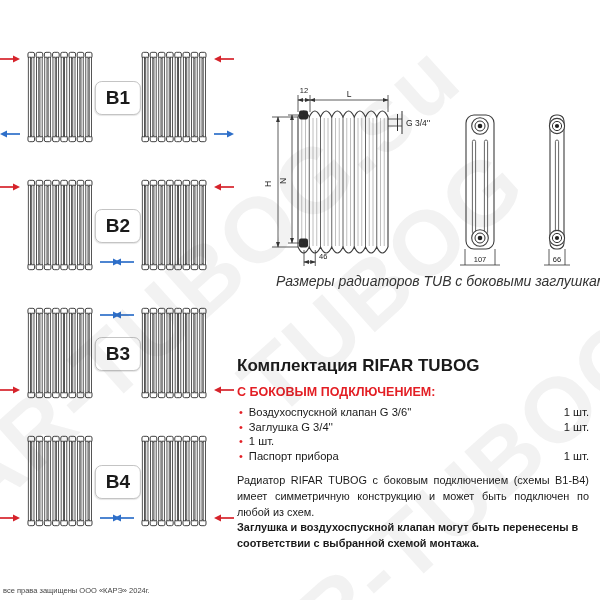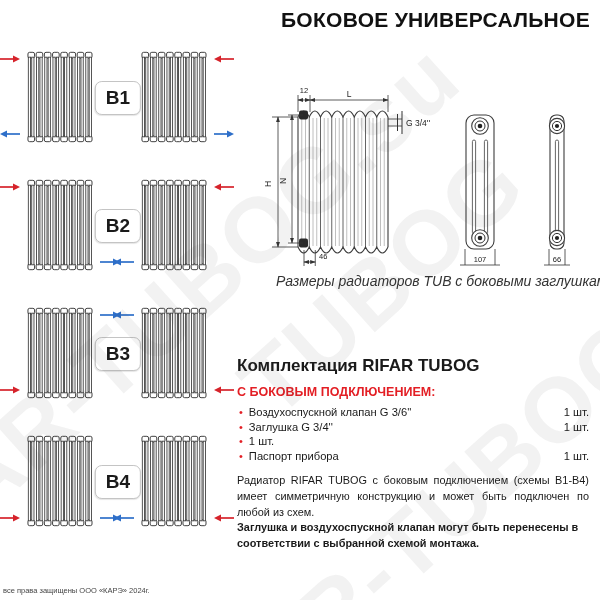--- a/index.html
+++ b/index.html
@@ -66,21 +66,20 @@
 </head>
 <body>
 
 <div class="page">
 
   <span class="wm wm1">RIFAR-TUBOG.su</span>
   <span class="wm wm2">RIFAR-TUBOG.su</span>
   <span class="wm wm3">TUBOG</span>
 
   <header class="title">
-    <div>БОКОВОЕ УНИВЕРСАЛЬНОЕ</div>
   </header>
 
   <section id="schemes">
       <div class="srow">
         <div class="rad l"><svg viewBox="0 0 70 95" width="68" height="94">
             <rect class="rs" x="2.00" y="1.5" width="6.8" height="6" rx="1.7"></rect>
             <rect class="rs" x="2.00" y="87.5" width="6.8" height="6" rx="1.7"></rect>
             <rect class="rt" x="2.40" y="6.5" width="2.3" height="82"></rect>
             <rect class="rt" x="5.90" y="6.5" width="2.3" height="82"></rect>
             <rect class="rs" x="10.45" y="1.5" width="6.8" height="6" rx="1.7"></rect>

